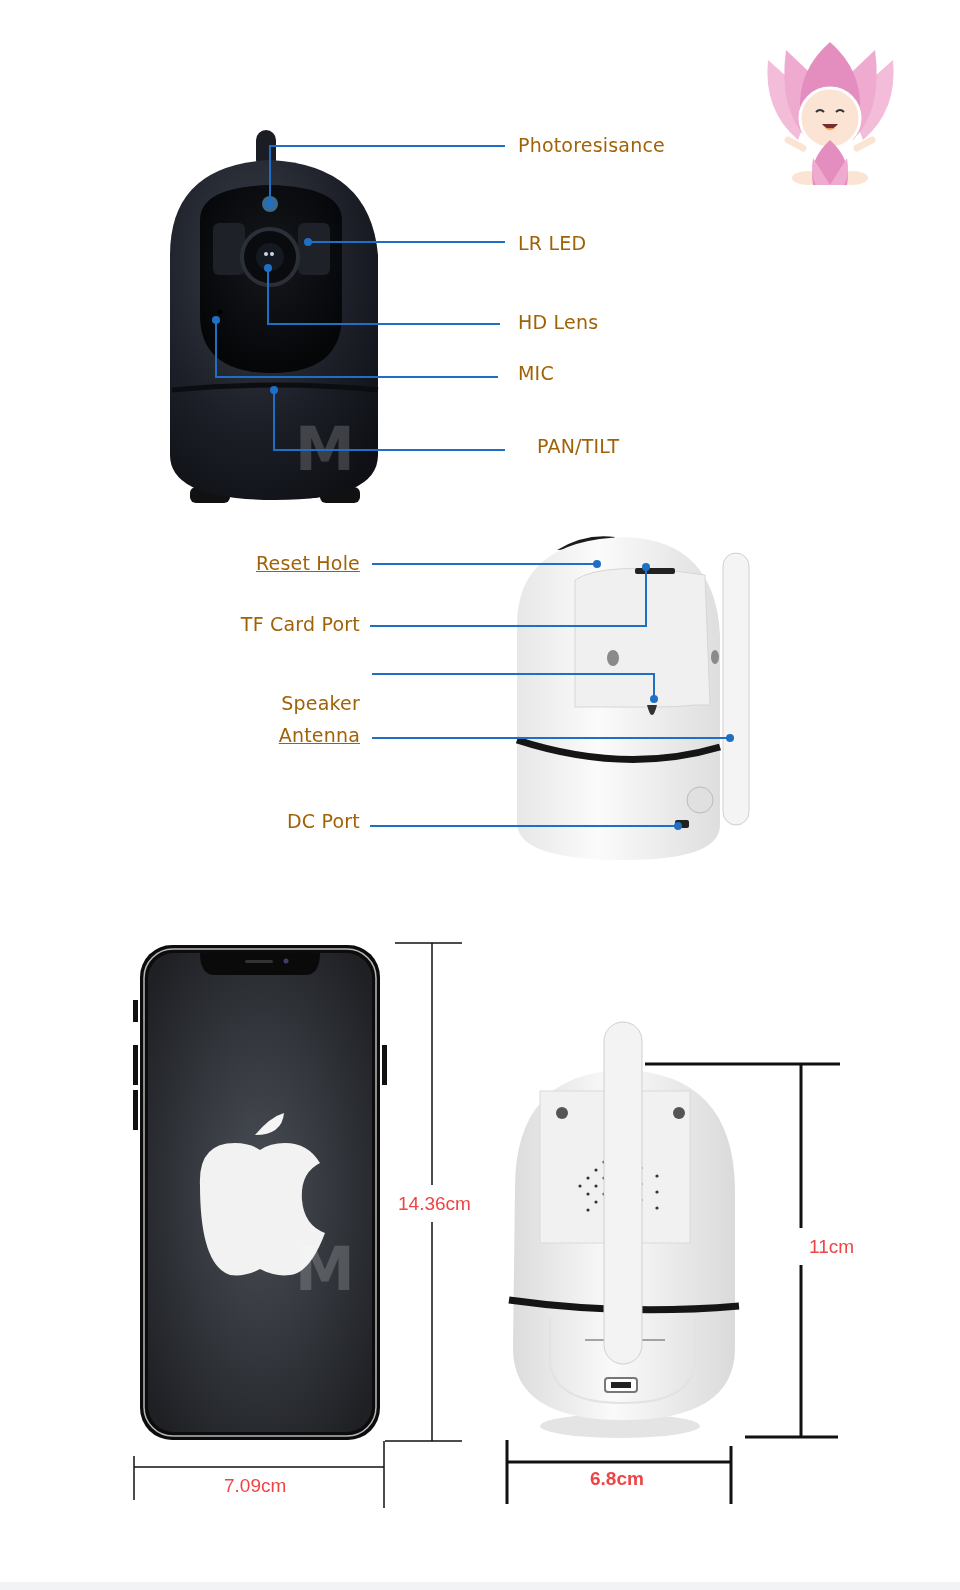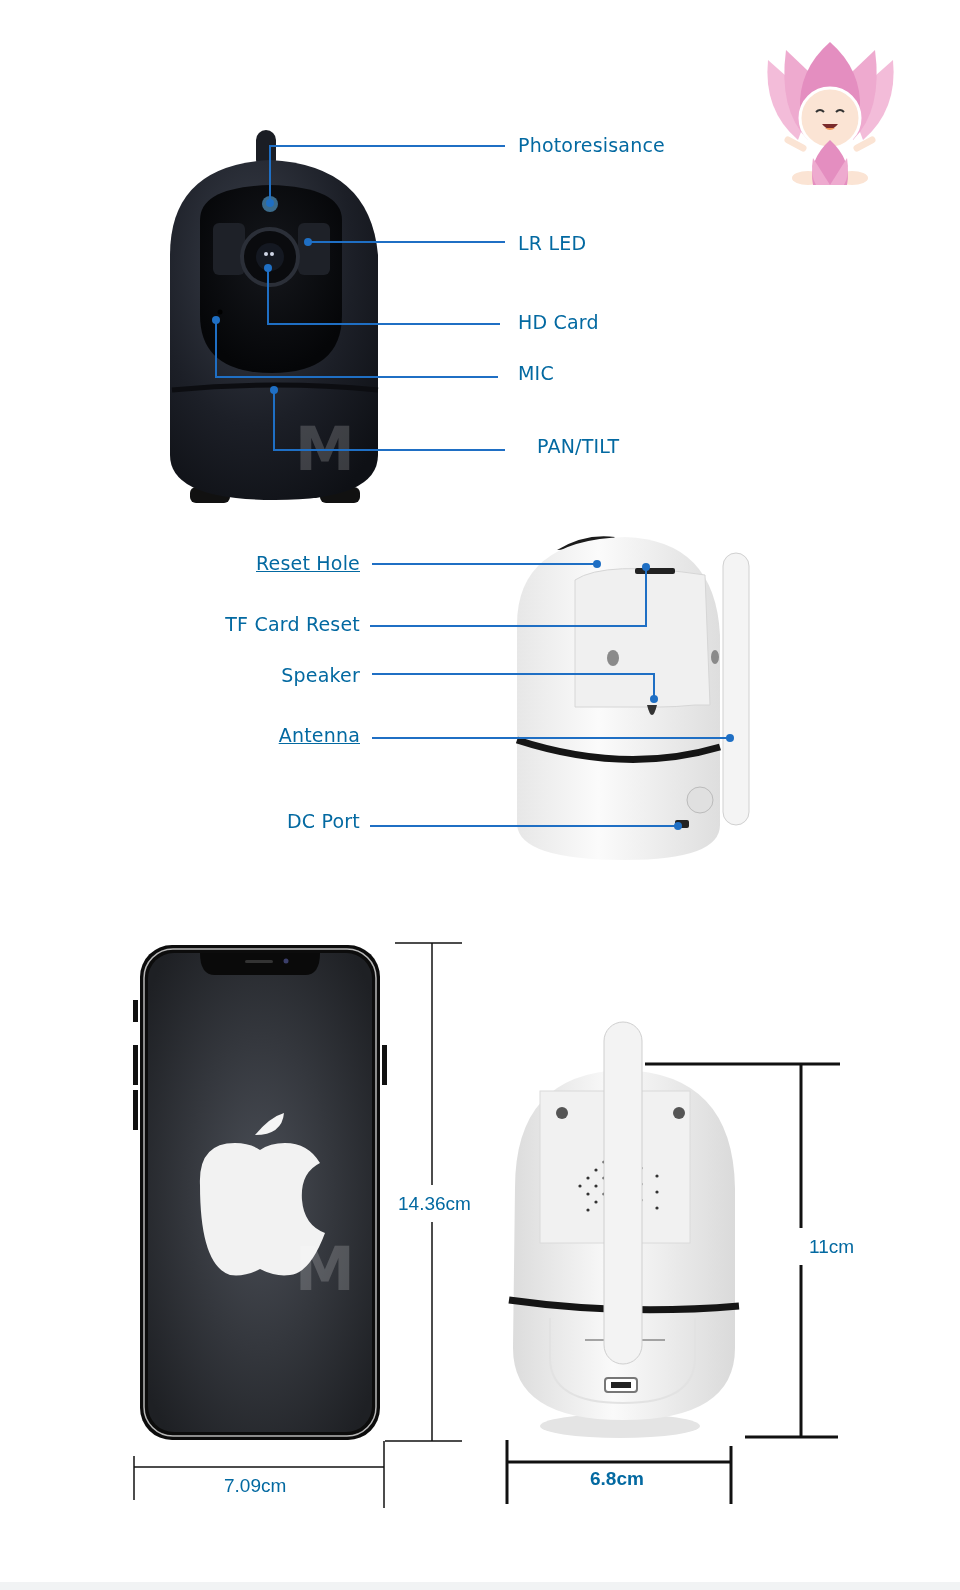--- a/index.html
+++ b/index.html
@@ -3,26 +3,26 @@
   <meta charset="utf-8">
   <style>
     html, body { margin: 0; padding: 0; }
     body {
       width: 960px; height: 1590px; position: relative; overflow: hidden;
       background: #ffffff;
       font-family: "DejaVu Sans", sans-serif;
     }
     .abs { position: absolute; }
     .label {
-      position: absolute; font-size: 19px; color: #0369a1; white-space: nowrap;
+      position: absolute; font-size: 19px; color: #a16207; white-space: nowrap;
       font-family: "DejaVu Sans", sans-serif; letter-spacing: 0.2px;
     }
     .label.right { text-align: right; }
     .dim {
-      position: absolute; font-size: 19px; color: #0369a1; white-space: nowrap;
+      position: absolute; font-size: 19px; color: #ef4444; white-space: nowrap;
       font-family: "Liberation Sans", sans-serif;
     }
     svg { position: absolute; left: 0; top: 0; overflow: visible; }
     .bottom-strip {
       position: absolute; left: 0; top: 1582px; width: 960px; height: 8px;
       background: #f1f3f4;
     }
   </style>
 </head>
 <body>
@@ -102,21 +102,21 @@
     <circle cx="270" cy="203" r="4"></circle>
     <circle cx="308" cy="242" r="4"></circle>
     <circle cx="268" cy="268" r="4"></circle>
     <circle cx="216" cy="320" r="4"></circle>
     <circle cx="274" cy="390" r="4"></circle>
   </g>
 </svg>
 
 <div class="label" style="left:518px;top:134px;">Photoresisance</div>
 <div class="label" style="left:518px;top:232px;text-align:right;">LR LED</div>
-<div class="label" style="left:518px;top:311px;">HD Card</div>
+<div class="label" style="left:518px;top:311px;">HD Lens</div>
 <div class="label" style="left:518px;top:362px;">MIC</div>
 <div class="label" style="left:537px;top:435px;">PAN/TILT</div>
 
 <div class="abs" style="left:505px;top:525px;width:260px;height:345px;">
   <svg width="260" height="345" viewBox="0 0 260 345">
     <defs>
       <linearGradient id="wG" x1="0" y1="0" x2="1" y2="0">
         <stop offset="0%" stop-color="#e7e7e7"></stop>
         <stop offset="40%" stop-color="#fbfbfb"></stop>
         <stop offset="100%" stop-color="#dedede"></stop>
@@ -157,22 +157,22 @@
   <g fill="#1f6fc4">
     <circle cx="597" cy="564" r="4"></circle>
     <circle cx="646" cy="567" r="4"></circle>
     <circle cx="654" cy="699" r="4"></circle>
     <circle cx="730" cy="738" r="4"></circle>
     <circle cx="678" cy="826" r="4"></circle>
   </g>
 </svg>
 
 <div class="label right" style="left:200px;width:160px;top:552px;text-decoration:underline;">Reset Hole</div>
-<div class="label right" style="left:200px;width:160px;top:613px;">TF Card Reset</div>
-<div class="label right" style="left:200px;width:160px;top:664px;">Speaker</div>
+<div class="label right" style="left:200px;width:160px;top:613px;">TF Card Port</div>
+<div class="label right" style="left:200px;width:160px;top:692px;">Speaker</div>
 <div class="label right" style="left:200px;width:160px;top:724px;text-decoration:underline;">Antenna</div>
 <div class="label right" style="left:200px;width:160px;top:810px;">DC Port</div>
 
 <div class="abs" style="left:130px;top:940px;width:260px;height:505px;">
   <svg width="260" height="505" viewBox="0 0 260 505">
     <defs>
       <radialGradient id="scrG" cx="50%" cy="50%" r="65%">
         <stop offset="0%" stop-color="#4a4e56"></stop>
         <stop offset="100%" stop-color="#1e2024"></stop>
       </radialGradient>

